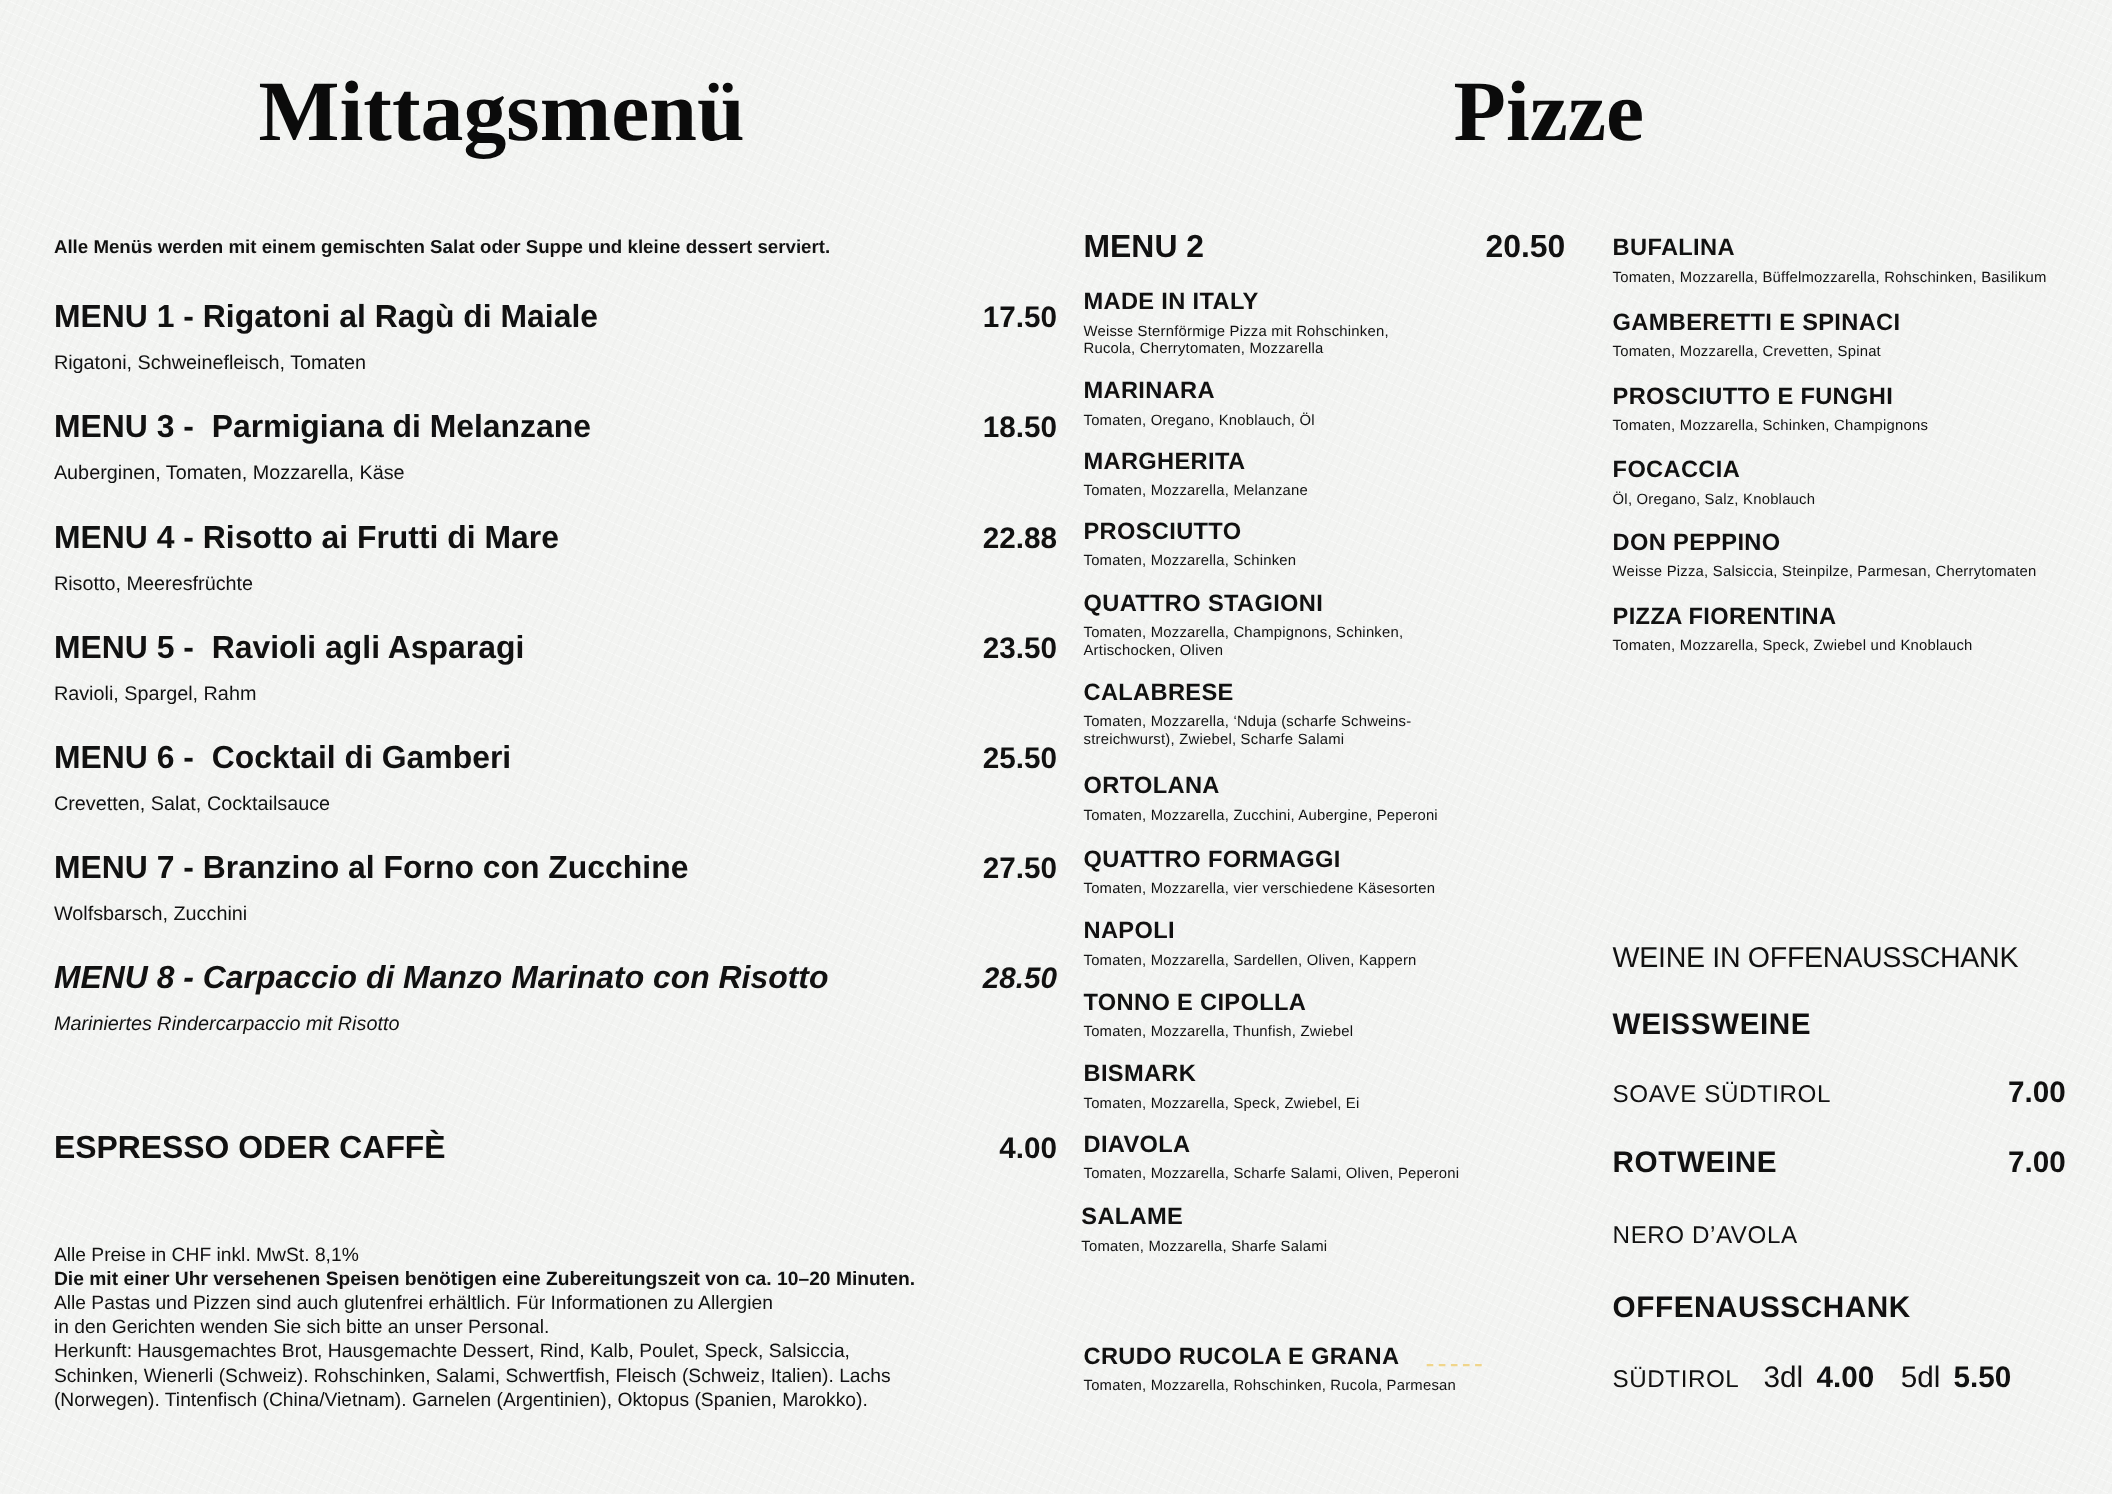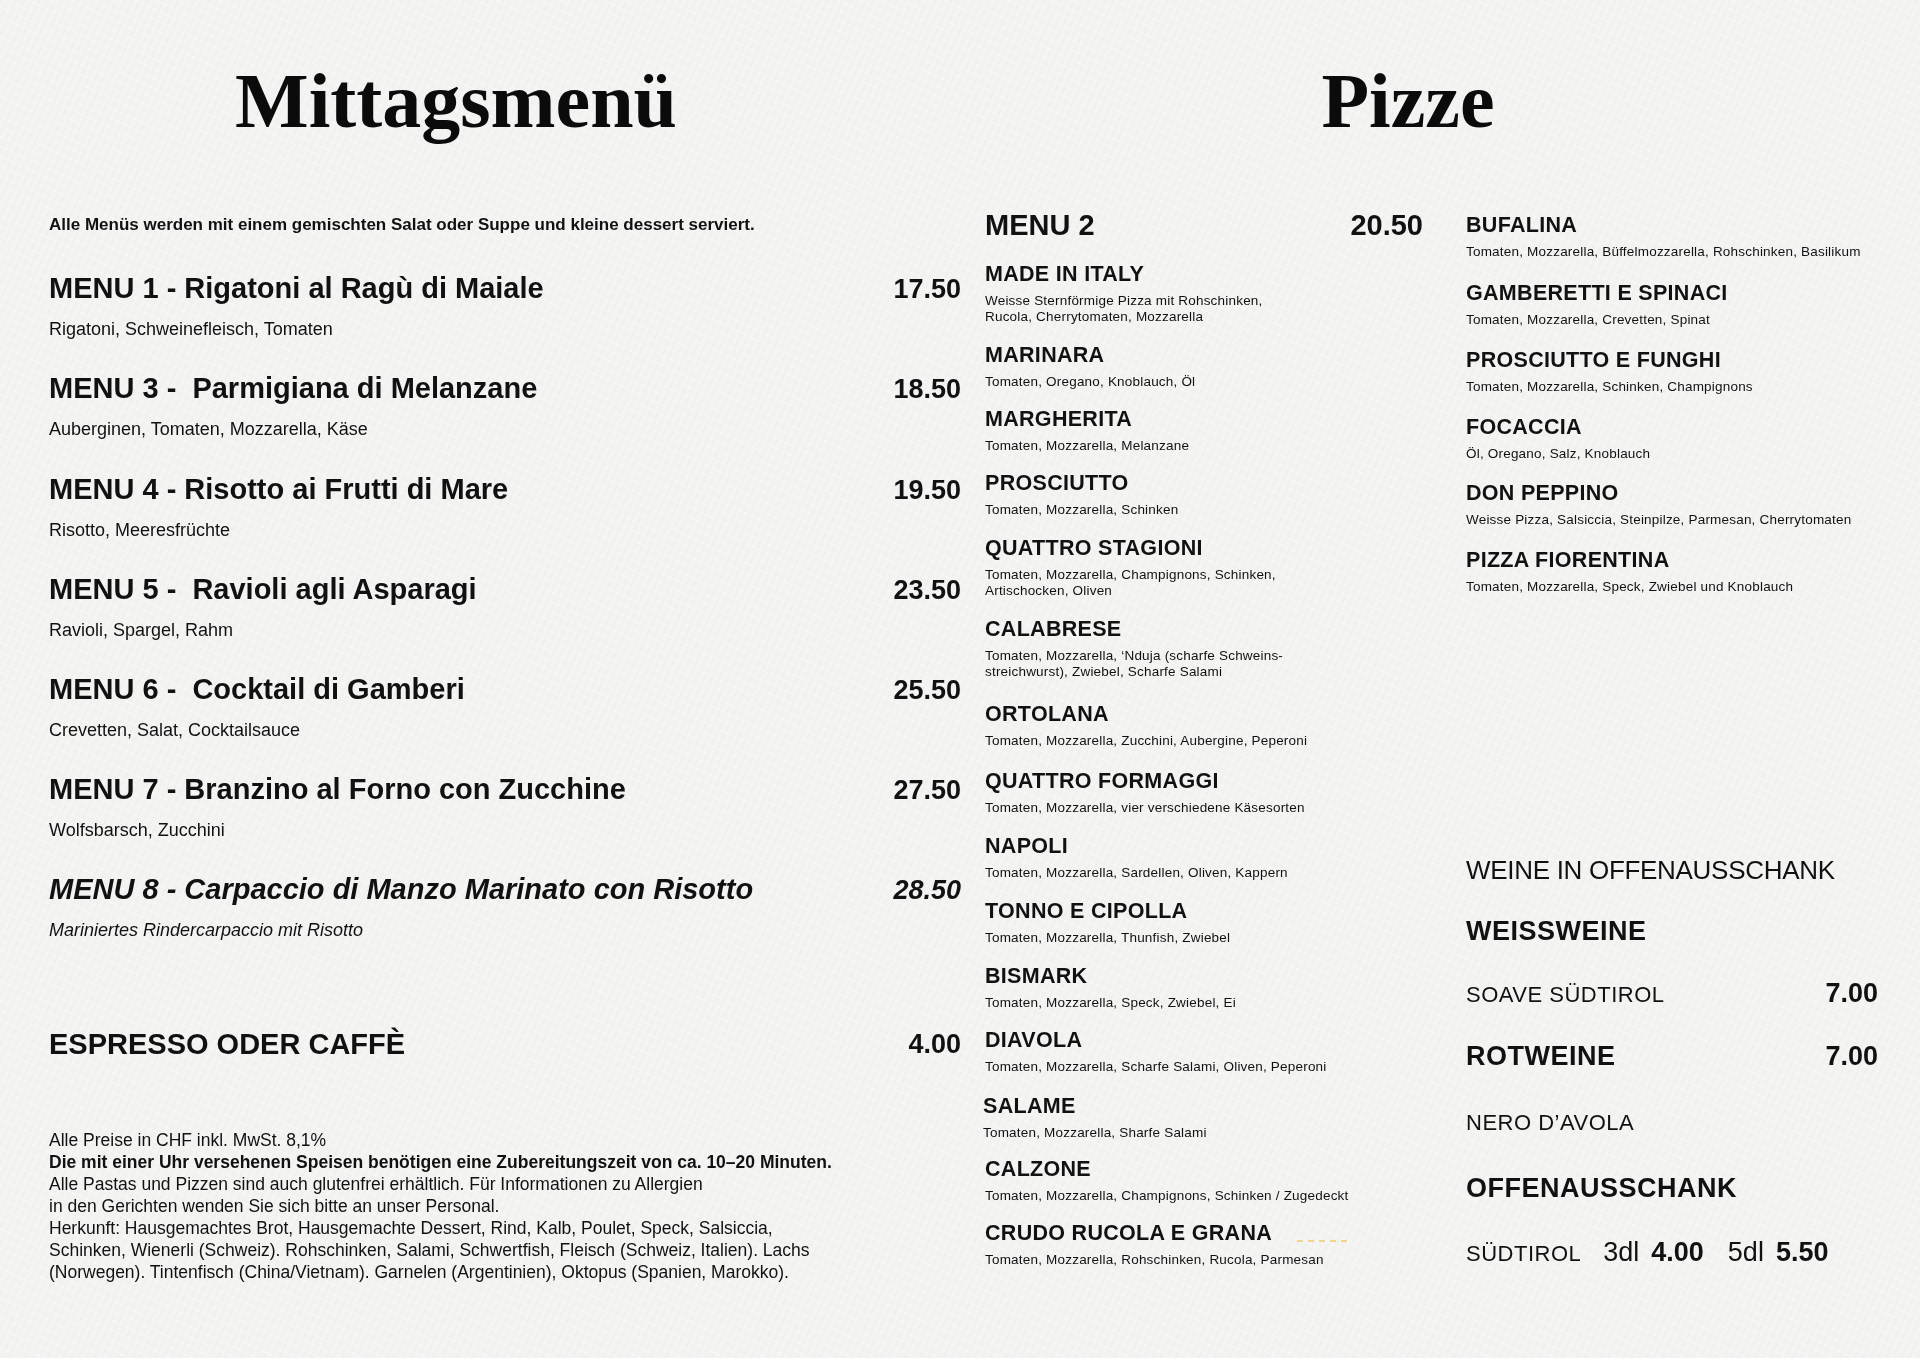--- a/index.html
+++ b/index.html
@@ -61,21 +61,21 @@
 <div class="lunch-item" style="top:372px;">
   <div class="lunch-row">
       <span class="lunch-name">MENU 3 -  Parmigiana di Melanzane</span>
       <span class="lunch-price">18.50</span>
     </div>
   <div class="lunch-desc">Auberginen, Tomaten, Mozzarella, Käse</div>
 </div>
 <div class="lunch-item" style="top:473px;">
   <div class="lunch-row">
       <span class="lunch-name">MENU 4 - Risotto ai Frutti di Mare</span>
-      <span class="lunch-price">19.50</span>
+      <span class="lunch-price">22.88</span>
     </div>
   <div class="lunch-desc">Risotto, Meeresfrüchte</div>
 </div>
 <div class="lunch-item" style="top:573px;">
   <div class="lunch-row">
       <span class="lunch-name">MENU 5 -  Ravioli agli Asparagi</span>
       <span class="lunch-price">23.50</span>
     </div>
   <div class="lunch-desc">Ravioli, Spargel, Rahm</div>
 </div>
@@ -173,24 +173,20 @@
       <div class="pz-desc">Tomaten, Mozzarella, Speck, Zwiebel, Ei</div>
     </div>
   <div class="pz-item" style="top:1028px;">
       <div class="pz-name">DIAVOLA</div>
       <div class="pz-desc">Tomaten, Mozzarella, Scharfe Salami, Oliven, Peperoni</div>
     </div>
   <div class="pz-item" style="top:1094px; left:-2px;">
       <div class="pz-name">SALAME</div>
       <div class="pz-desc">Tomaten, Mozzarella, Sharfe Salami</div>
     </div>
-  <div class="pz-item" style="top:1157px;">
-      <div class="pz-name">CALZONE</div>
-      <div class="pz-desc">Tomaten, Mozzarella, Champignons, Schinken / Zugedeckt</div>
-    </div>
   <div class="pz-item" style="top:1221px;">
       <div class="pz-name">CRUDO RUCOLA E GRANA</div>
       <div class="pz-desc">Tomaten, Mozzarella, Rohschinken, Rucola, Parmesan</div>
     </div>
   <div class="deco-dash" style="left:312px; top:1240px;"></div>
 </div>
 
 <div class="pz-col" style="left:1466px; top:0; width:454px; height:1358px;">
   <div class="pz-item" style="top:213px;">
       <div class="pz-name">BUFALINA</div>

